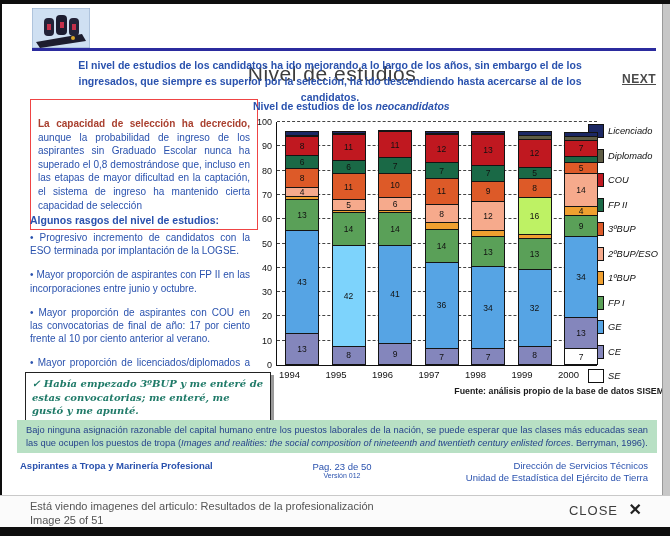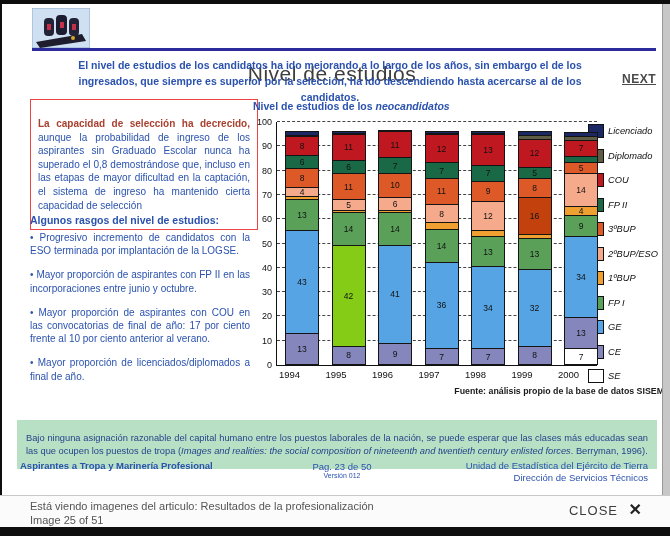--- a/index.html
+++ b/index.html
@@ -46,21 +46,21 @@
     align-items:center;justify-content:center;}
   .xlab{position:absolute;width:44px;text-align:left;font-size:9.5px;color:#111;}
   #x-axis-row{position:absolute;left:28px;top:271px;width:320px;height:14px;}
   #source-note{position:absolute;right:0px;top:288px;font-size:8.8px;color:#1a1a1a;font-weight:600;text-align:right;}
   #legend{position:absolute;left:340px;top:26px;width:76px;}
   .leg-item{display:flex;align-items:center;margin-bottom:10.5px;}
   .leg-swatch{width:14px;height:12px;border:1px solid #111;margin-right:4px;flex:0 0 auto;}
   .leg-label{font-size:9.3px;color:#111;font-style:italic;}
 
   
-  #green-band{left:15px;top:416px;width:622px;background:#b8e0c4;padding:12px 9px;
+  #green-band{left:15px;top:416px;width:622px;background:#b8e0c4;padding:4px 9px;
     font-size:9.3px;color:#27448c;line-height:1.35;text-align:justify;}
   #green-band .it{font-style:italic;}
 
   
   #footer-left{left:18px;top:456px;font-size:9.5px;color:#2a52ae;line-height:1.25;}
   #footer-left .b{font-weight:bold;}
   #footer-center{left:275px;top:457px;width:130px;text-align:center;font-size:9.5px;color:#2a52ae;}
   #footer-center .tiny{font-size:7px;}
   #footer-right{right:14px;top:456px;text-align:right;font-size:9.5px;color:#2a52ae;line-height:1.25;}
 
@@ -101,20 +101,24 @@
     <span class="hl">La capacidad de selección ha decrecido,</span><span> aunque la probabilidad de ingreso de los aspirantes sin Graduado Escolar nunca ha superado el 0,8 demostrándose que, incluso en las etapas de mayor dificultad en la captación, el sistema de ingreso ha mantenido cierta capacidad de selección</span>
   </div>
   <div id="rasgos-title" class="abs">Algunos rasgos del nivel de estudios:</div>
   <div id="bullet-list" class="abs">
       <div class="bullet">Progresivo  incremento de candidatos con la ESO terminada por implantación de la LOGSE.</div>
       <div class="bullet">Mayor proporción de aspirantes con FP II en las incorporaciones entre junio y octubre.</div>
       <div class="bullet">Mayor proporción de aspirantes con COU en las convocatorias de final de año: 17 por ciento frente al 10 por ciento anterior al verano.</div>
       <div class="bullet">Mayor proporción de licenciados/diplomados a final de año.</div>
     </div>
 
+  <div id="notes-box" class="abs">
+      <div class="note-line">✓ Había empezado 3ºBUP y me enteré de estas convocatorias; me enteré, me gustó y me apunté.</div>
+      <div class="note-line">✓ Me decidí cuando me fue mal en el Instituto</div>
+    </div>
 
   <div id="chart" class="abs">
     <div id="chart-title"><span>Nivel de estudios de los </span><em>neocandidatos</em></div>
     <div id="plot">
         <div class="ylab" style="left: -27px; bottom: -5px;">0</div>
         <div class="gridline" style="bottom: 24.3px;"></div>
         <div class="ylab" style="left: -27px; bottom: 19.3px;">10</div>
         <div class="gridline" style="bottom: 48.6px;"></div>
         <div class="ylab" style="left: -27px; bottom: 43.6px;">20</div>
         <div class="gridline" style="bottom: 72.9px;"></div>
@@ -147,21 +151,21 @@
         </div>
         <div class="bar" style="left: 54.5px;">
           <div class="seg" style="height: 2.43px; background: rgb(28, 40, 100);"></div>
           <div class="seg" style="height: 2.43px; background: rgb(94, 92, 68);"></div>
           <div class="seg" style="height: 26.73px; background: rgb(192, 24, 32);">11</div>
           <div class="seg" style="height: 14.58px; background: rgb(26, 105, 70);">6</div>
           <div class="seg" style="height: 26.73px; background: rgb(221, 90, 40);">11</div>
           <div class="seg" style="height: 12.15px; background: rgb(246, 170, 140);">5</div>
           <div class="seg" style="height: 2.43px; background: rgb(240, 160, 48);"></div>
           <div class="seg" style="height: 34.02px; background: rgb(90, 160, 88);">14</div>
-          <div class="seg" style="height: 102.06px; background: #84cc16;">42</div>
+          <div class="seg" style="height: 102.06px; background: #7dd3fc;">42</div>
           <div class="seg" style="height: 19.44px; background: rgb(132, 134, 188);">8</div>
         </div>
         <div class="bar" style="left: 101px;">
           <div class="seg" style="height: 2.43px; background: rgb(28, 40, 100);"></div>
           <div class="seg" style="height: 26.73px; background: rgb(192, 24, 32);">11</div>
           <div class="seg" style="height: 17.01px; background: rgb(26, 105, 70);">7</div>
           <div class="seg" style="height: 24.3px; background: rgb(221, 90, 40);">10</div>
           <div class="seg" style="height: 14.58px; background: rgb(246, 170, 140);">6</div>
           <div class="seg" style="height: 2.43px; background: rgb(240, 160, 48);"></div>
           <div class="seg" style="height: 34.02px; background: rgb(90, 160, 88);">14</div>
@@ -191,21 +195,21 @@
           <div class="seg" style="height: 31.59px; background: rgb(90, 160, 88);">13</div>
           <div class="seg" style="height: 82.62px; background: rgb(86, 164, 228);">34</div>
           <div class="seg" style="height: 17.01px; background: rgb(132, 134, 188);">7</div>
         </div>
         <div class="bar" style="left: 240.5px;">
           <div class="seg" style="height: 4.86px; background: rgb(28, 40, 100);"></div>
           <div class="seg" style="height: 4.86px; background: rgb(94, 92, 68);"></div>
           <div class="seg" style="height: 29.16px; background: rgb(192, 24, 32);">12</div>
           <div class="seg" style="height: 12.15px; background: rgb(26, 105, 70);">5</div>
           <div class="seg" style="height: 19.44px; background: rgb(221, 90, 40);">8</div>
-          <div class="seg" style="height: 38.88px; background: #c2410c;">16</div>
+          <div class="seg" style="height: 38.88px; background: #bef264;">16</div>
           <div class="seg" style="height: 4.86px; background: rgb(240, 160, 48);"></div>
           <div class="seg" style="height: 31.59px; background: rgb(90, 160, 88);">13</div>
           <div class="seg" style="height: 77.76px; background: rgb(86, 164, 228);">32</div>
           <div class="seg" style="height: 19.44px; background: rgb(132, 134, 188);">8</div>
         </div>
         <div class="bar" style="left: 287px;">
           <div class="seg" style="height: 4.86px; background: rgb(28, 40, 100);"></div>
           <div class="seg" style="height: 4.86px; background: rgb(94, 92, 68);"></div>
           <div class="seg" style="height: 17.01px; background: rgb(192, 24, 32);">7</div>
           <div class="seg" style="height: 7.29px; background: rgb(26, 105, 70);"></div>
@@ -281,22 +285,22 @@
   </div>
 
   <div id="footer-left" class="abs">
     <div class="b">Aspirantes a Tropa y Marinería Profesional</div>
   </div>
   <div id="footer-center" class="abs">
     <div>Pag. 23 de 50</div>
     <div class="tiny">Versión 012</div>
   </div>
   <div id="footer-right" class="abs">
+    <div>Dirección de Servicios Técnicos</div>
     <div>Unidad de Estadística del Ejército de Tierra</div>
-    <div>Dirección de Servicios Técnicos</div>
   </div>
 </div>
 
 <div id="statusbar" class="abs">
   <div id="status-text">
     <div>Está viendo imagenes del articulo: Resultados de la profesionalización</div>
     <div>Image 25 of 51</div>
   </div>
   <div id="close-btn">CLOSE</div>
   <div id="close-x">✕</div>

